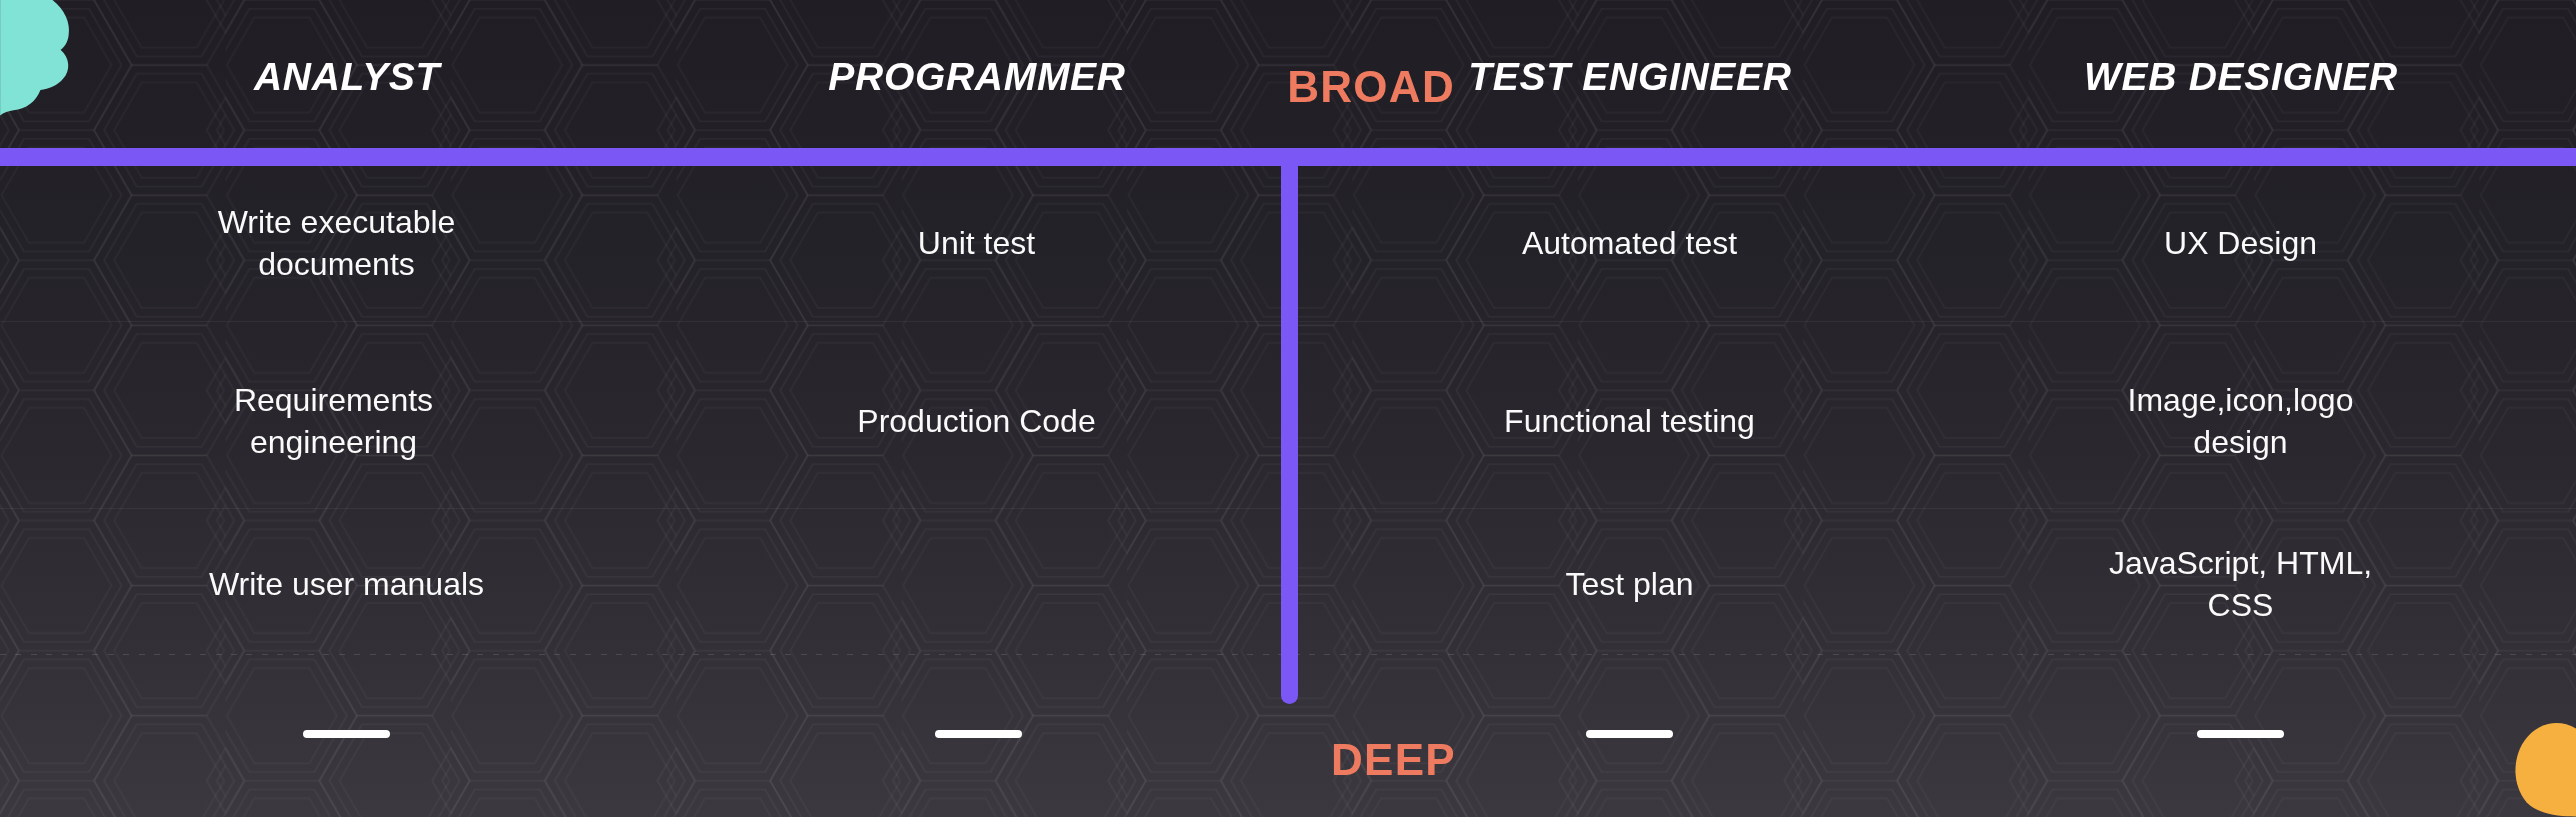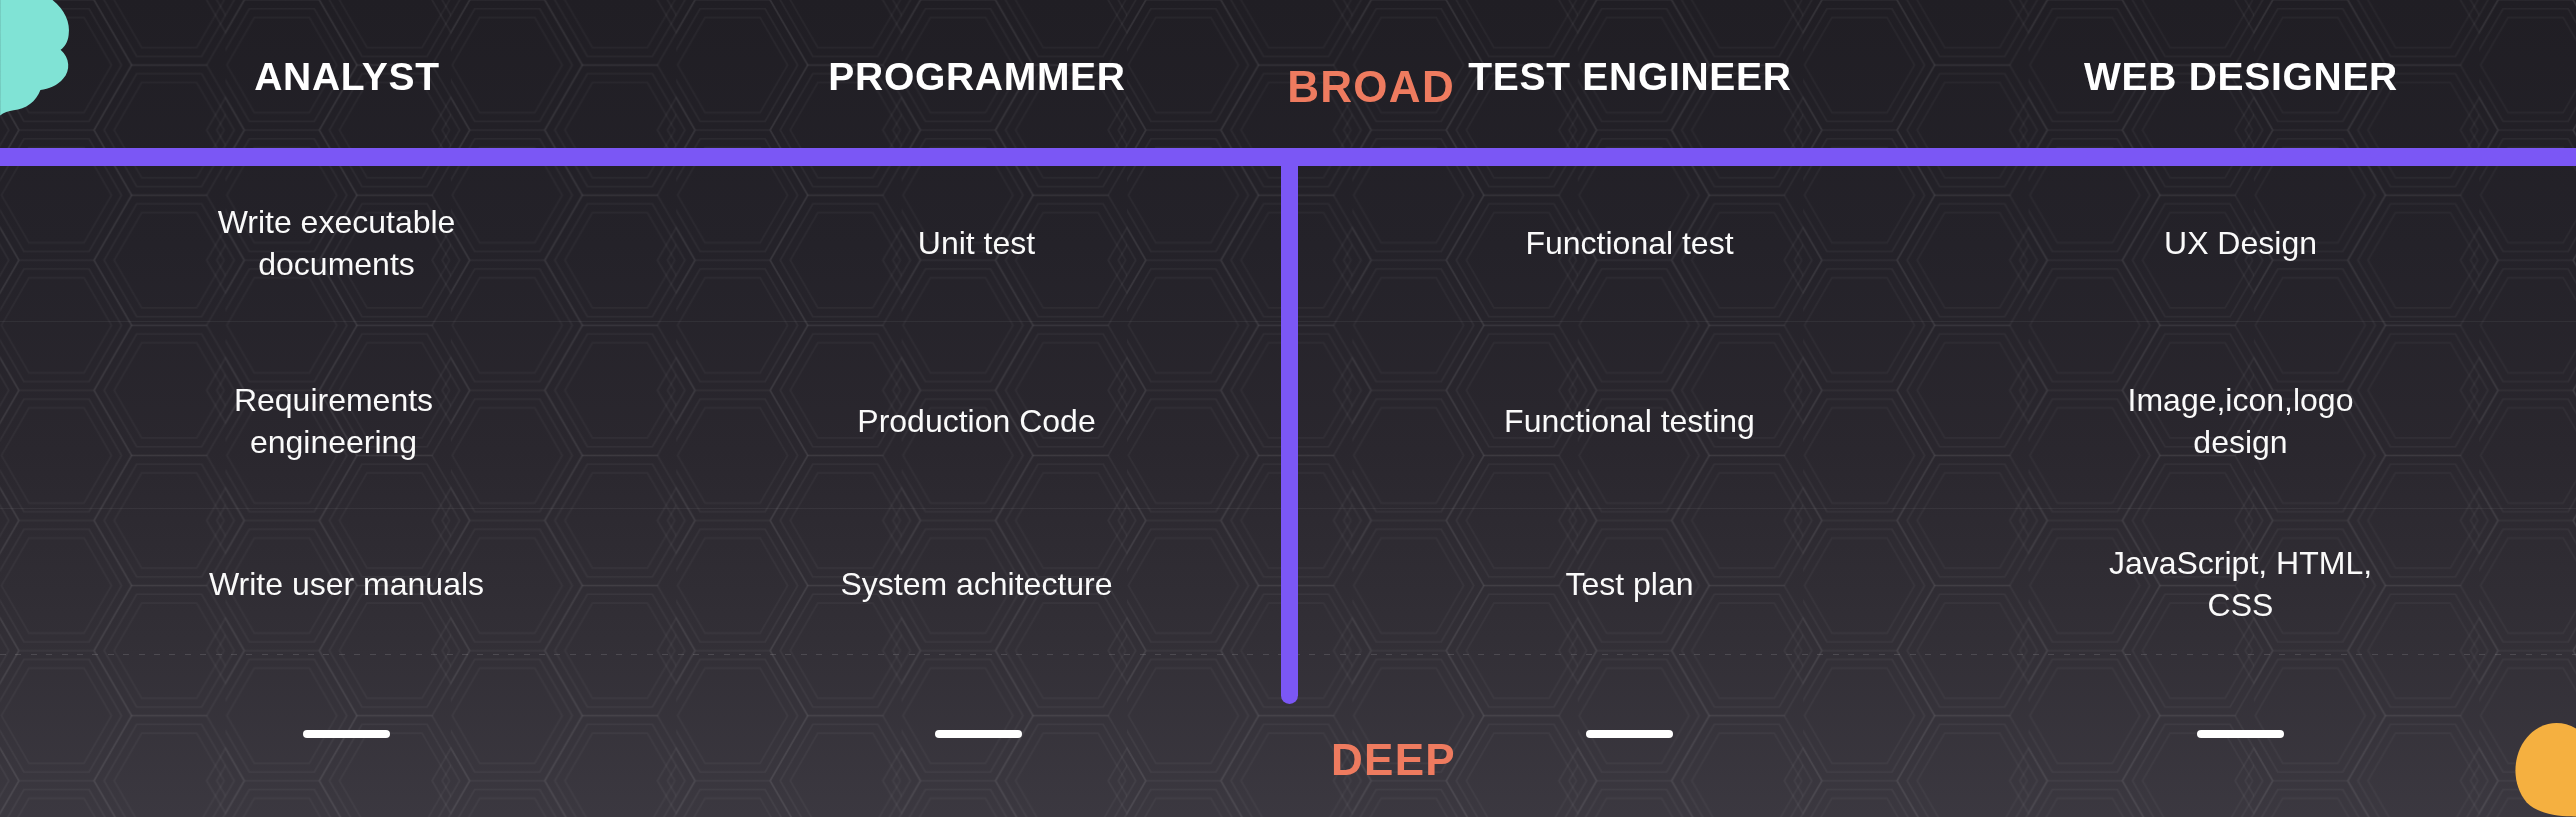--- a/index.html
+++ b/index.html
@@ -13,21 +13,21 @@
   .sep{position:absolute;left:0;width:2576px;height:1.3px;background:rgba(255,255,255,0.055);z-index:1;}
   .sep-dashed{
     position:absolute;left:0;width:2576px;height:1.3px;z-index:1;
     background:repeating-linear-gradient(90deg,rgba(255,255,255,0.16) 0px,rgba(255,255,255,0.16) 6px,rgba(255,255,255,0) 6px,rgba(255,255,255,0) 15.4px);
     opacity:.8;
   }
   .hbar{position:absolute;left:0;top:148px;width:2576px;height:18px;background:#7B57F5;z-index:2;}
   .vbar{position:absolute;left:1281px;top:148px;width:17px;height:556px;background:#7B57F5;border-radius:0 0 8.7px 8.7px;z-index:2;}
   .col-header{
     position:absolute;top:77px;width:402px;margin-left:-201px;transform:translateY(-50%);
-    text-align:center;color:#ffffff;font-size:39px;font-weight:bold;letter-spacing:0.7px;z-index:3;
+    text-align:center;color:#ffffff;font-size:39px;font-weight:bold;letter-spacing:0.7px;z-index:3;font-style:italic;
   }
   .axis-label{
     position:absolute;width:335px;margin-left:-168px;transform:translateY(-50%);
     text-align:right;color:#EE7B5F;font-size:44px;font-weight:bold;letter-spacing:1.3px;z-index:3;
   }
   .cell{
     position:absolute;width:315px;margin-left:-158px;transform:translateY(-50%);
     text-align:center;color:#fafafa;font-size:32px;line-height:1.32;z-index:3;
   }
   .pill{
@@ -75,23 +75,22 @@
   <div class="col-header" style="left:1630px">TEST ENGINEER</div>
   <div class="col-header" style="left:977px">PROGRAMMER</div>
   <div class="col-header" style="left:2241px">WEB DESIGNER</div>
 
   <div class="cell" style="left:337px;top:243px">Write executable documents</div>
   <div class="cell" style="left:334px;top:421px">Requirements engineering</div>
   <div class="cell" style="left:347px;top:584px">Write user manuals</div>
 
   <div class="cell" style="left:977px;top:421px">Production Code</div>
   <div class="cell" style="left:977px;top:243px">Unit test</div>
-  <div class="cell" style="left:977px;top:584px">System achitecture</div>
 
-  <div class="cell" style="left:1630px;top:243px">Functional test</div>
+  <div class="cell" style="left:1630px;top:243px">Automated test</div>
   <div class="cell" style="left:1630px;top:421px">Functional testing</div>
   <div class="cell" style="left:1630px;top:584px">Test plan</div>
 
   <div class="cell" style="left:2241px;top:421px">Image,icon,logo design</div>
   <div class="cell" style="left:2241px;top:243px">UX Design</div>
   <div class="cell" style="left:2241px;top:584px">JavaScript, HTML, CSS</div>
 
   <div class="pill" style="left:347px"></div>
   <div class="pill" style="left:979px"></div>
   <div class="pill" style="left:1630px"></div>

